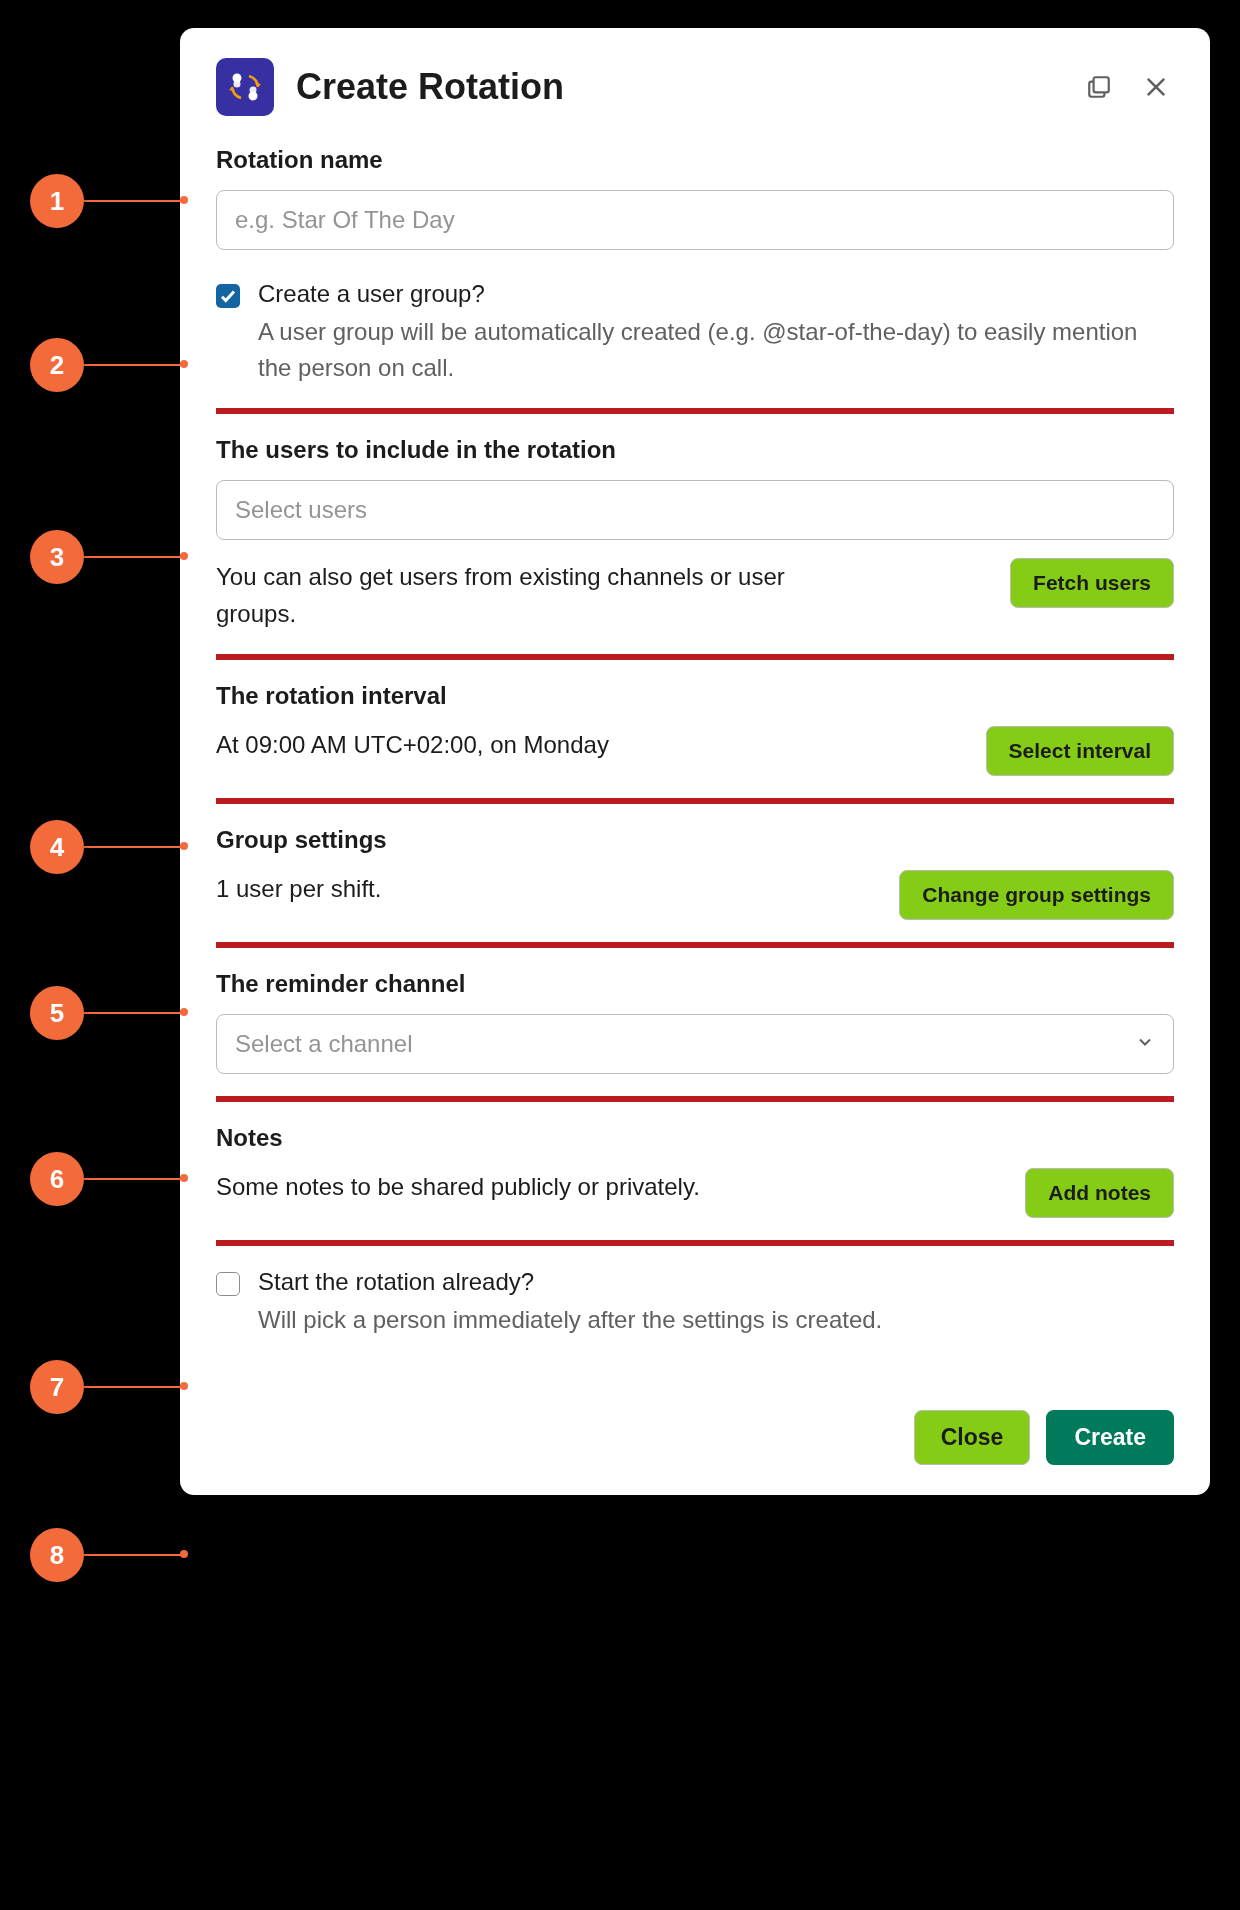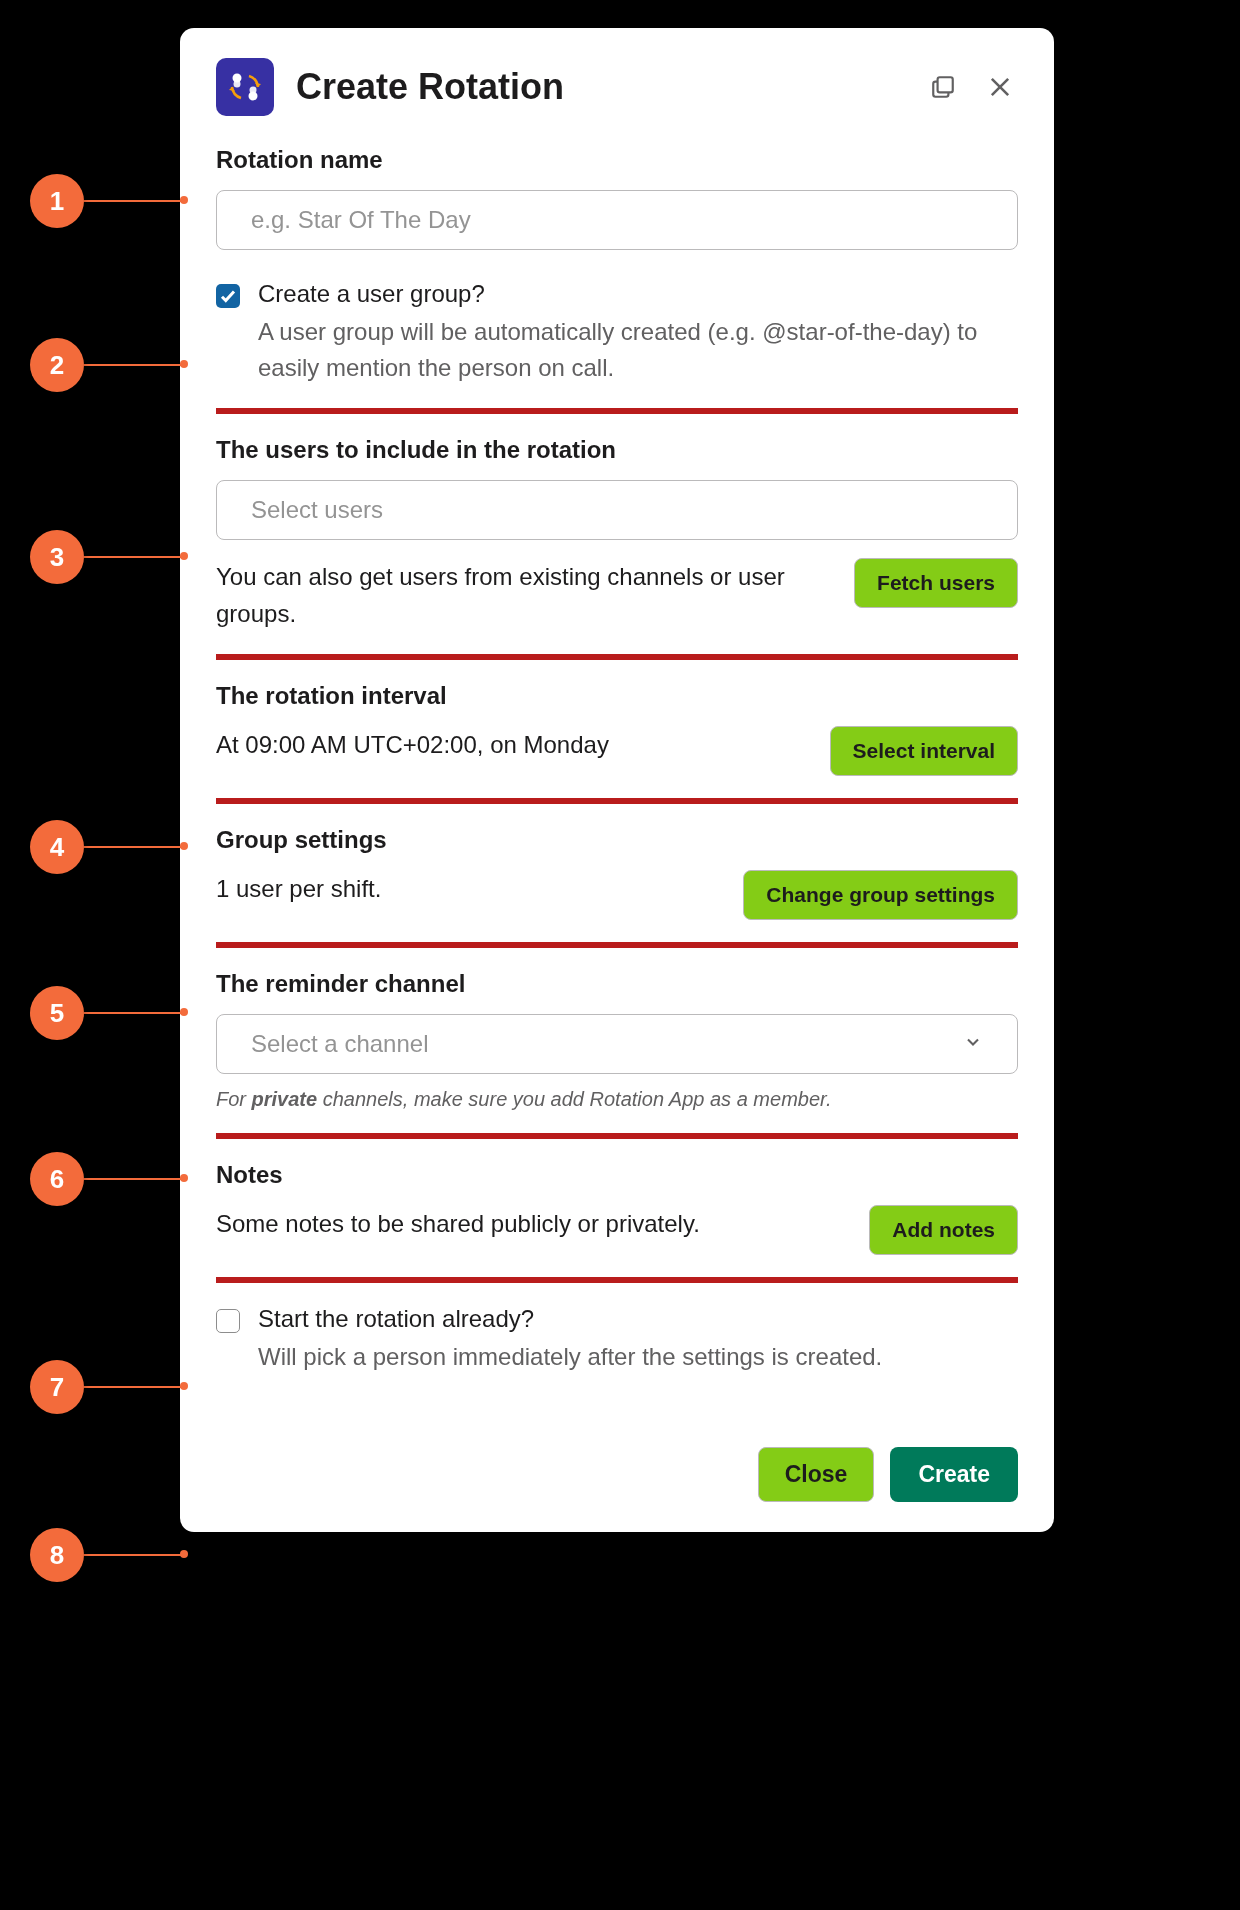--- a/index.html
+++ b/index.html
@@ -7,21 +7,21 @@
     background: #000;
     font-family: -apple-system, BlinkMacSystemFont, "Segoe UI", Helvetica, Arial, sans-serif;
     width: 1240px;
     height: 1910px;
     position: relative;
   }
   .modal {
     position: absolute;
     left: 180px;
     top: 28px;
-    width: 874px;
+    width: 1030px;
     background: #fff;
     border-radius: 14px;
     padding: 30px 36px 30px 36px;
     display: flex;
     flex-direction: column;
   }
   .modal-header {
     display: flex;
     align-items: center;
     gap: 22px;
@@ -66,21 +66,21 @@
   .section.no-border { border-bottom: none; margin-bottom: 10px;}
   .section-label {
     font-size: 24px;
     font-weight: 800;
     color: #1d1c1d;
     margin-bottom: 16px;
     display: block;
   }
   .text-input, .select-input {
     width: 100%;
-    padding: 15px 34px;
+    padding: 15px 18px;
     font-size: 24px;
     border: 1px solid #bbbabb;
     border-radius: 8px;
     color: #1d1c1d;
     background: #fff;
     font-family: inherit;
   }
   .text-input::placeholder, .select-placeholder { color: #949494; }
   .select-input {
     display: flex;
@@ -309,23 +309,20 @@
   <div class="section">
     <label class="section-label">The reminder channel</label>
     <div class="select-input">
       <span class="select-placeholder">Select a channel</span>
       <span class="chevron">
         <svg width="20" height="20" viewBox="0 0 24 24" fill="none" stroke="currentColor" stroke-width="2.5">
             <polyline points="6 9 12 15 18 9"></polyline>
           </svg>
       </span>
     </div>
-    <div class="hint-italic">
-      <span>For </span><b>private</b><span> channels, make sure you add Rotation App as a member.</span>
-    </div>
   </div>
 
   <div class="section">
     <label class="section-label">Notes</label>
     <div class="row-between">
       <div class="helper-text">Some notes to be shared publicly or privately.</div>
       <button class="secondary-btn">Add notes</button>
     </div>
   </div>
 

